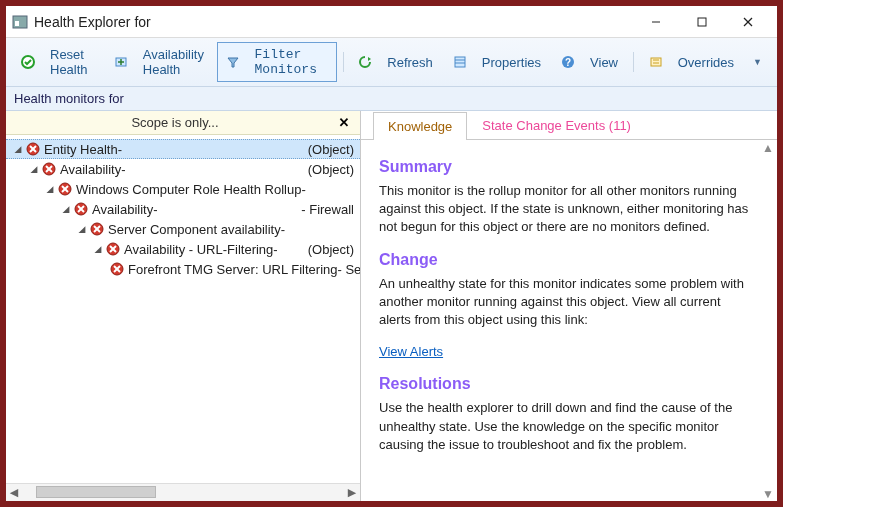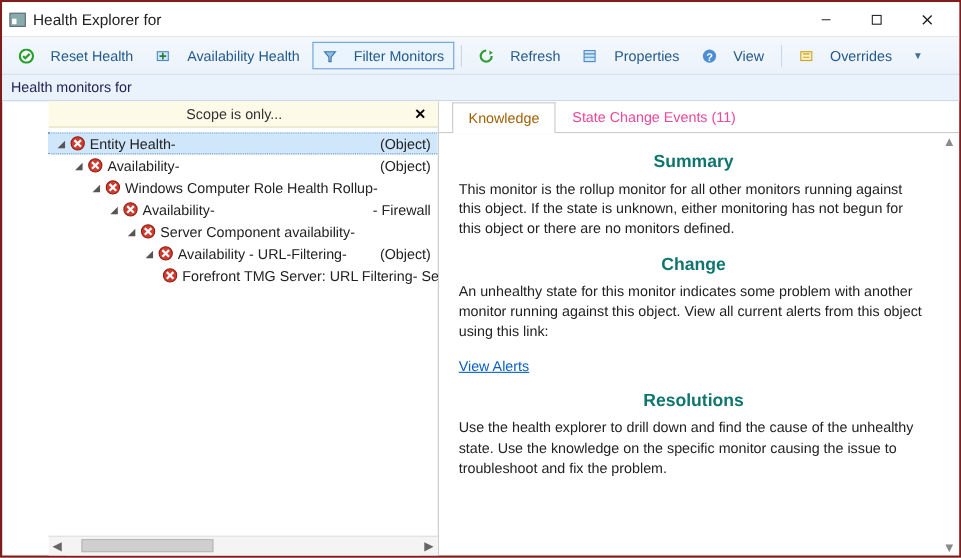--- a/index.html
+++ b/index.html
@@ -1,32 +1,32 @@
 <!DOCTYPE html>
 <html><head>
 <meta charset="utf-8">
 <style>
   * { box-sizing: border-box; }
   html, body { margin: 0; padding: 0; font-family: "Segoe UI", Tahoma, sans-serif; font-size: 13px; color: #222; }
-  .window { width: 874px; height: 507px; border: 2px solid #7f1d1d; background: #fff; display: flex; flex-direction: column; position: relative; }
+  .window { width: 783px; height: 507px; border: 6px solid #7f1d1d; background: #fff; display: flex; flex-direction: column; position: relative; }
   .titlebar { height: 32px; display: flex; align-items: center; padding: 0 6px; background: #fff; border-bottom: 1px solid #dcdcdc; }
   .titlebar .app-icon { width:16px; height:16px; margin-right:6px; display:inline-flex; }
   .title-text { flex: 1; font-size: 14px; color: #222; }
   .win-controls { display:flex; }
   .win-btn { width:46px; height:28px; display:flex; align-items:center; justify-content:center; cursor:default; }
 
   .toolbar { background: linear-gradient(#f4f8fd, #eaf2fb); border-bottom:1px solid #c7d6e7; padding: 4px 6px; display:flex; align-items:center; gap:2px; }
   .tb-btn { display:inline-flex; align-items:center; gap:15px; padding:4px 8px; border:1px solid transparent; color:#235a8d; cursor:default; font-size:13px; }
-  .tb-btn.active { border:1px solid #6ca0d6; background:#eaf4ff; }
+  .tb-btn.active { border:1px solid #6ca0d6; background:#eaf4ff;font-family:Liberation Mono, monospace; }
   .tb-sep { width:1px; height:20px; background:#c9d6e4; margin:0 4px; }
   .dropdown-arrow { font-size:9px; color:#4a6f94; margin-left:4px; }
 
   .subhead { background:#eaf2fb; border-bottom:1px solid #c7d6e7; padding:4px 8px; color:#225; }
 
-  .body { flex:1; display:flex; overflow:hidden;margin-left:42px; }
+  .body { flex:1; display:flex; overflow:hidden; }
   .left-pane { width:355px; border-right:1px solid #c9c9c9; display:flex; flex-direction:column; background:#fff; }
   .scope { background:#fdfbe8; border-bottom:1px solid #dcdcbc; padding:4px 8px; display:flex; align-items:center; }
   .scope-label { flex:1; text-align:center; color:#333; }
   .scope-close { width:16px; text-align:center; color:#000; font-weight:bold; cursor:default; }
 
   .tree { flex:1; overflow:auto; padding:4px 0; }
   .tree-row { display:flex; align-items:center; white-space:nowrap; height:20px; cursor:default; padding-right:6px; }
   .tree-row.selected { background:#cfe6fb; border:1px dotted #6fa3d1; border-left:none; border-right:none; }
   .tw { display:inline-flex; width:12px; justify-content:center; font-size:9px; color:#555; cursor:default; }
   .state-icon { width:14px; height:14px; margin:0 4px 0 2px; display:inline-flex; }
@@ -37,21 +37,21 @@
   .scroll-h .thumb-area { flex:1; height:100%; background:#f4f4f4; position:relative; }
   .scroll-h .thumb { position:absolute; left:14px; top:2px; height:12px; width:120px; background:#cfcfcf; border:1px solid #b7b7b7; }
   .scroll-h .arrow { width:16px; text-align:center; color:#666; font-size:11px; }
 
   .right-pane { flex:1; display:flex; flex-direction:column; position:relative; }
   .tabs { display:flex; align-items:flex-end; border-bottom:1px solid #c9c9c9; padding-left:12px; background:#fff; }
   .tab { padding:6px 14px 6px 14px; border:1px solid transparent; border-bottom:none; color:#a16207; cursor:default; }
   .tab.active { border-color:#c9c9c9; background:#fff; position:relative; top:1px; }
   .tab.inactive { color:#ec4899; }
   .content { flex:1; overflow:auto; padding:18px 28px 18px 18px; }
-  .content h3 { margin:0 0 6px 0; font-size:16px; font-weight:600; color:#0f766e;text-align:center; }
+  .content h3 { margin:0 0 6px 0; font-size:16px; font-weight:600; color:#8b5cf6; }
   .content p { margin:0 0 14px 0; line-height:1.4; }
   .content a { color:#0a5fc1; text-decoration:underline; }
 
   .vscroll { position:absolute; right:0; top:30px; bottom:0; width:18px; display:flex; flex-direction:column; align-items:center; justify-content:space-between; }
   .vscroll .arrow { font-size:12px; color:#8a8a8a; }
 
   svg { display:block; }
 </style>
 </head>
 <body>

